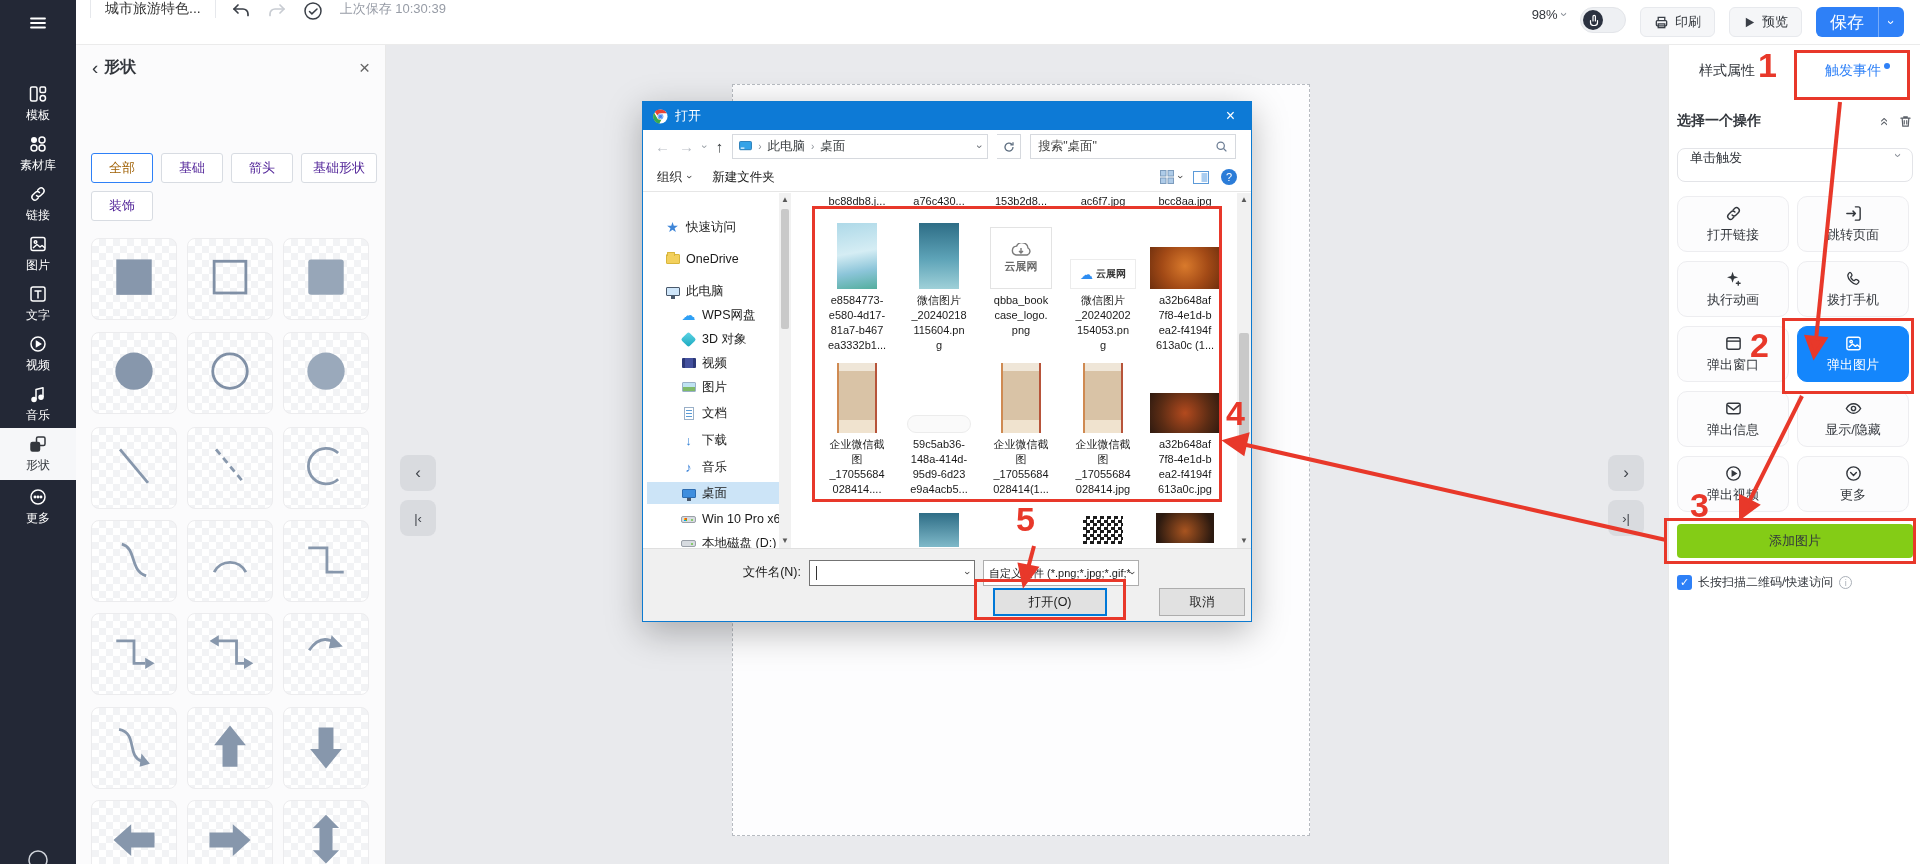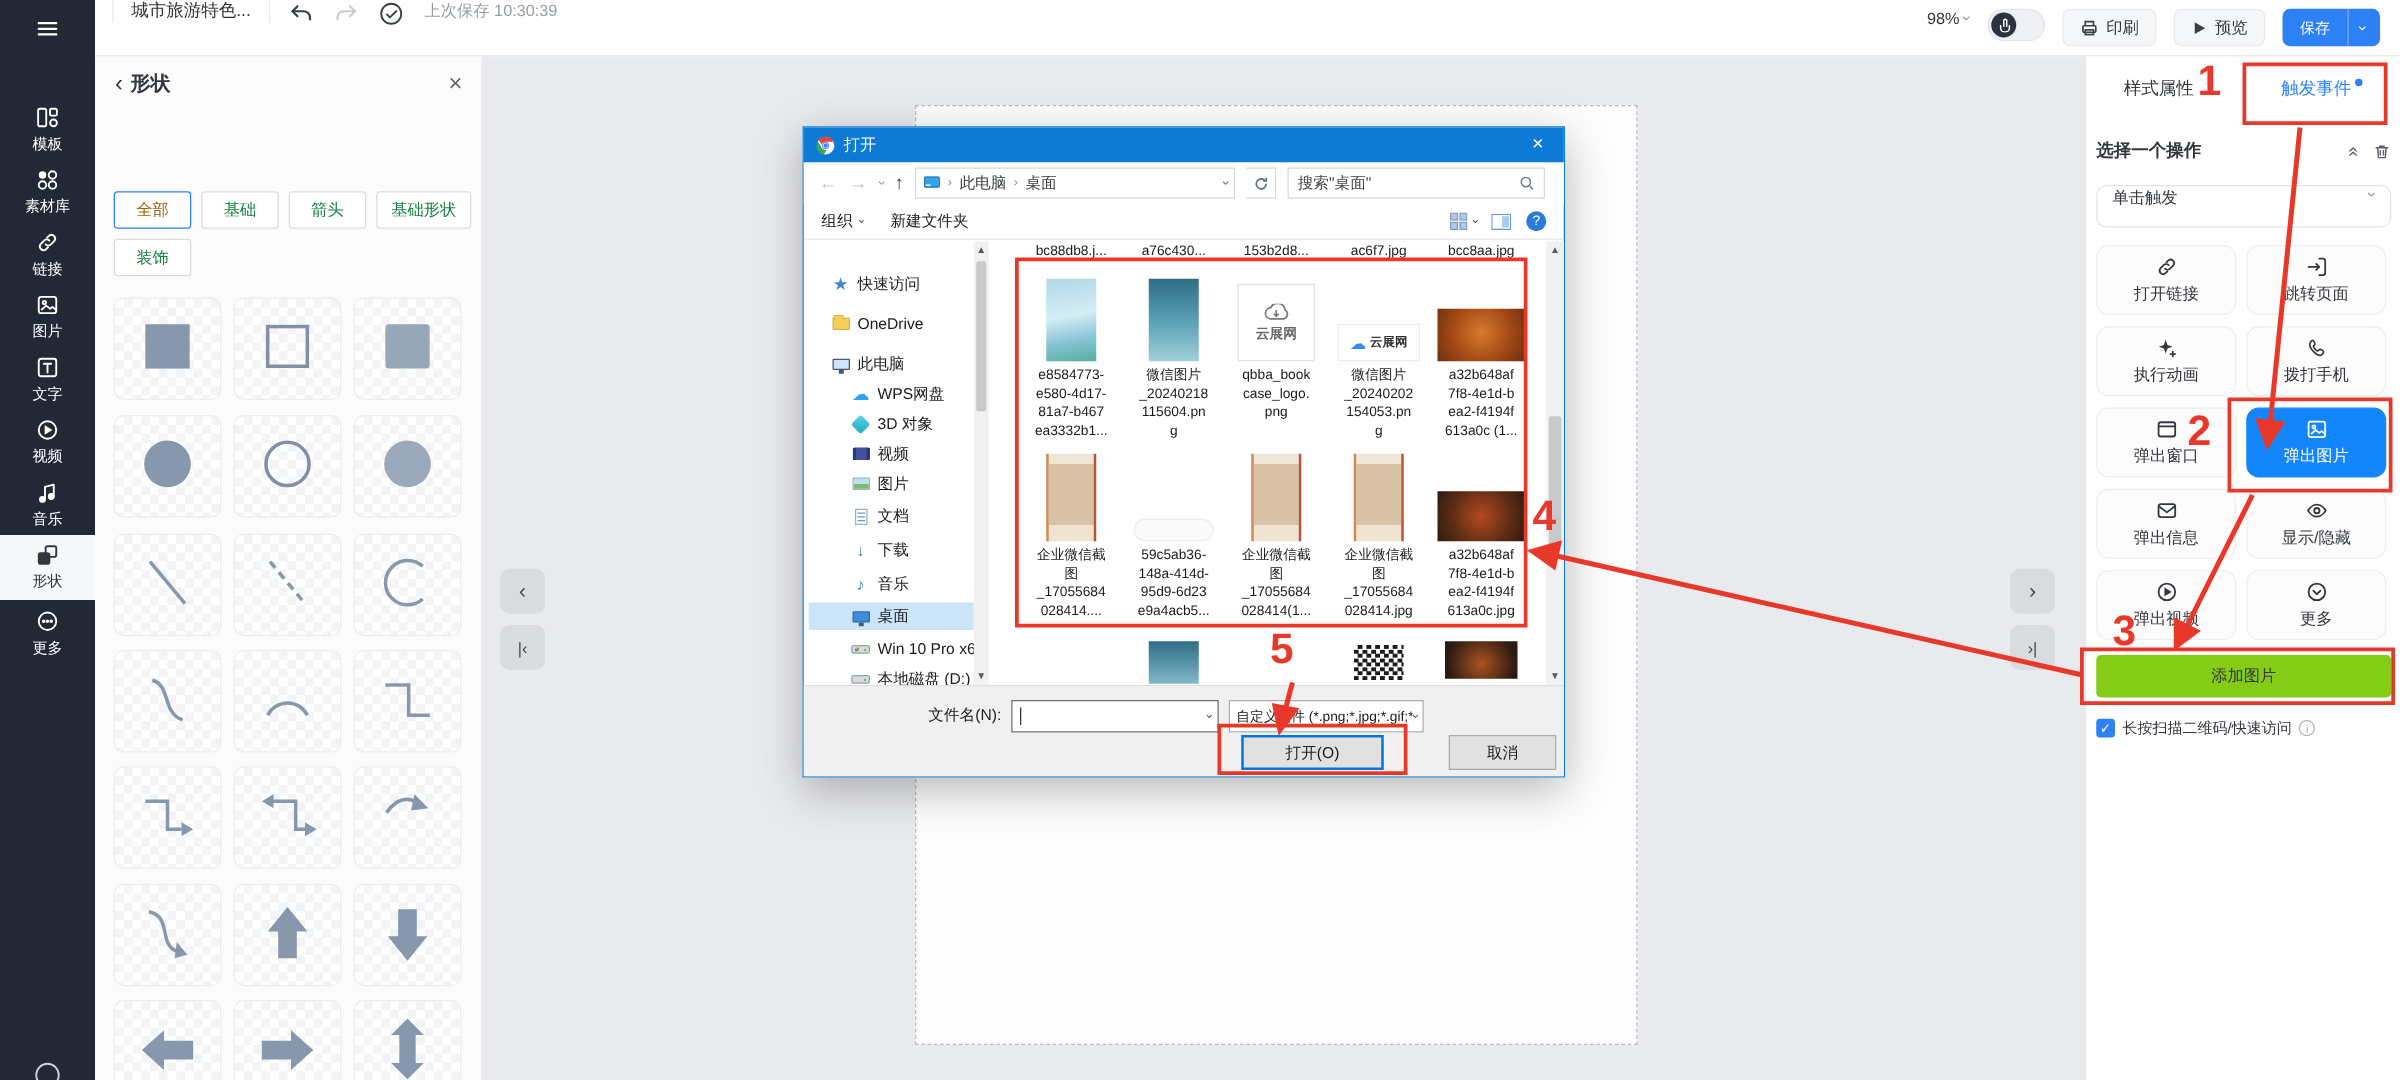--- a/index.html
+++ b/index.html
@@ -15,38 +15,38 @@
   .tb-title{font-size:14px;color:#333;max-width:130px;white-space:nowrap}
   .tb-save-info{color:#979ca6;font-size:13px;margin-left:2px}
   .tb-right{display:flex;align-items:flex-start;gap:14px}
   .zoom-ctl{color:#33373d;font-size:13px;display:flex;align-items:center;gap:4px;cursor:pointer}
   .chev{display:inline-block;transform:rotate(90deg);font-size:13px;line-height:1;color:#8b9099}
   .chev.up{transform:rotate(-90deg)}
   .toggle{width:46px;height:26px;border-radius:13px;background:#eef0f3;border:1px solid #e3e5e9;position:relative;cursor:pointer}
   .toggle .knob{position:absolute;left:2px;top:2px;width:20px;height:20px;border-radius:50%;background:#2b3240;display:flex;align-items:center;justify-content:center}
   .tb-btn{height:30px;padding:0 13px;border-radius:6px;background:#f5f6f8;border:1px solid #e7e9ed;display:flex;align-items:center;gap:6px;font-size:13px;color:#33373d;cursor:pointer}
   .save-btn{height:30px;border-radius:6px;background:#2e80f7;color:#fff;display:flex;align-items:stretch;overflow:hidden;cursor:pointer}
-  .save-main{padding:0 14px;display:flex;align-items:center;font-size:12px}
+  .save-main{padding:0 14px;display:flex;align-items:center;font-size:17px}
   .save-caret{width:26px;display:flex;align-items:center;justify-content:center;border-left:1px solid rgba(255,255,255,.35)}
   .save-caret .chev{color:#fff}
   
   .appbar{position:absolute;left:0;top:0;width:76px;height:864px;background:#232836;z-index:31}
   .hamb{height:45px;display:flex;align-items:center;justify-content:center}
   .nav-item{position:absolute;left:0;width:76px;height:52px;display:flex;flex-direction:column;align-items:center;justify-content:center;gap:3px;color:#fff;cursor:pointer}
   .nav-item span.lbl{font-size:12px}
   .nav-item.active{background:#f6f7f9;color:#33373d}
   
   .panel{position:absolute;left:76px;top:45px;width:310px;height:819px;background:#fbfbfc;border-right:1px solid #e8e8e8;z-index:5}
   .p-head{position:absolute;left:16px;top:12px;width:278px;display:flex;align-items:center}
   .p-back{font-size:19px;color:#33373d;margin-right:6px;cursor:pointer;line-height:1}
   .p-title{font-size:16px;font-weight:bold;color:#33373d}
   .p-close{margin-left:auto;font-size:19px;color:#666;cursor:pointer;line-height:1}
   .search{position:absolute;left:14px;top:43px;width:286px;height:34px;background:#fff;border:1px solid #dfe2e7;border-radius:4px;display:flex;align-items:center;padding:0 10px;gap:8px}
   .search .ph{color:#b4bac4;font-size:13px;flex:1}
-  .ptab{position:absolute;height:30px;background:#fff;border:1px solid #d8dce2;border-radius:3px;display:flex;align-items:center;justify-content:center;font-size:13px;color:#15803d;cursor:pointer}
+  .ptab{position:absolute;height:30px;background:#fff;border:1px solid #d8dce2;border-radius:3px;display:flex;align-items:center;justify-content:center;font-size:13px;color:#4c1d95;cursor:pointer}
   .ptab.active{border-color:#2e80f7;color:#a16207}
   .cell{position:absolute;width:86px;height:82px;border:1px solid #ececee;border-radius:8px;cursor:pointer;display:flex;align-items:center;justify-content:center;background-color:#fff;background-image:linear-gradient(45deg,#f2f3f5 25%,transparent 25%,transparent 75%,#f2f3f5 75%),linear-gradient(45deg,#f2f3f5 25%,transparent 25%,transparent 75%,#f2f3f5 75%);background-size:14px 14px;background-position:0 0,7px 7px}
   
   .canvas-page{position:absolute;left:732px;top:84px;width:578px;height:752px;background:#fdfdfe;border:1px dashed #b7bbc1;z-index:1}
   .cnav{position:absolute;width:36px;height:36px;border-radius:8px;background:#d9dbdf;color:#43474e;display:flex;align-items:center;justify-content:center;font-size:17px;cursor:pointer;z-index:6;user-select:none}
   
   .dialog{position:absolute;left:642px;top:101px;width:610px;height:521px;background:#fff;border:1px solid #0d7ad0;box-shadow:0 10px 34px rgba(0,0,0,.28);z-index:20}
   .d-title{position:absolute;left:0;top:0;width:100%;height:28px;background:#0d7ad6;display:flex;align-items:center;padding:0 10px;gap:7px;color:#fff;font-size:13px}
   .d-close{margin-left:auto;font-size:16px;color:#fff;cursor:pointer;line-height:1;padding:0 6px}
   .d-nav{position:absolute;left:0;top:28px;width:100%;height:33px;background:#fff;display:flex;align-items:center;padding:0 12px;gap:9px;color:#3c4043}

